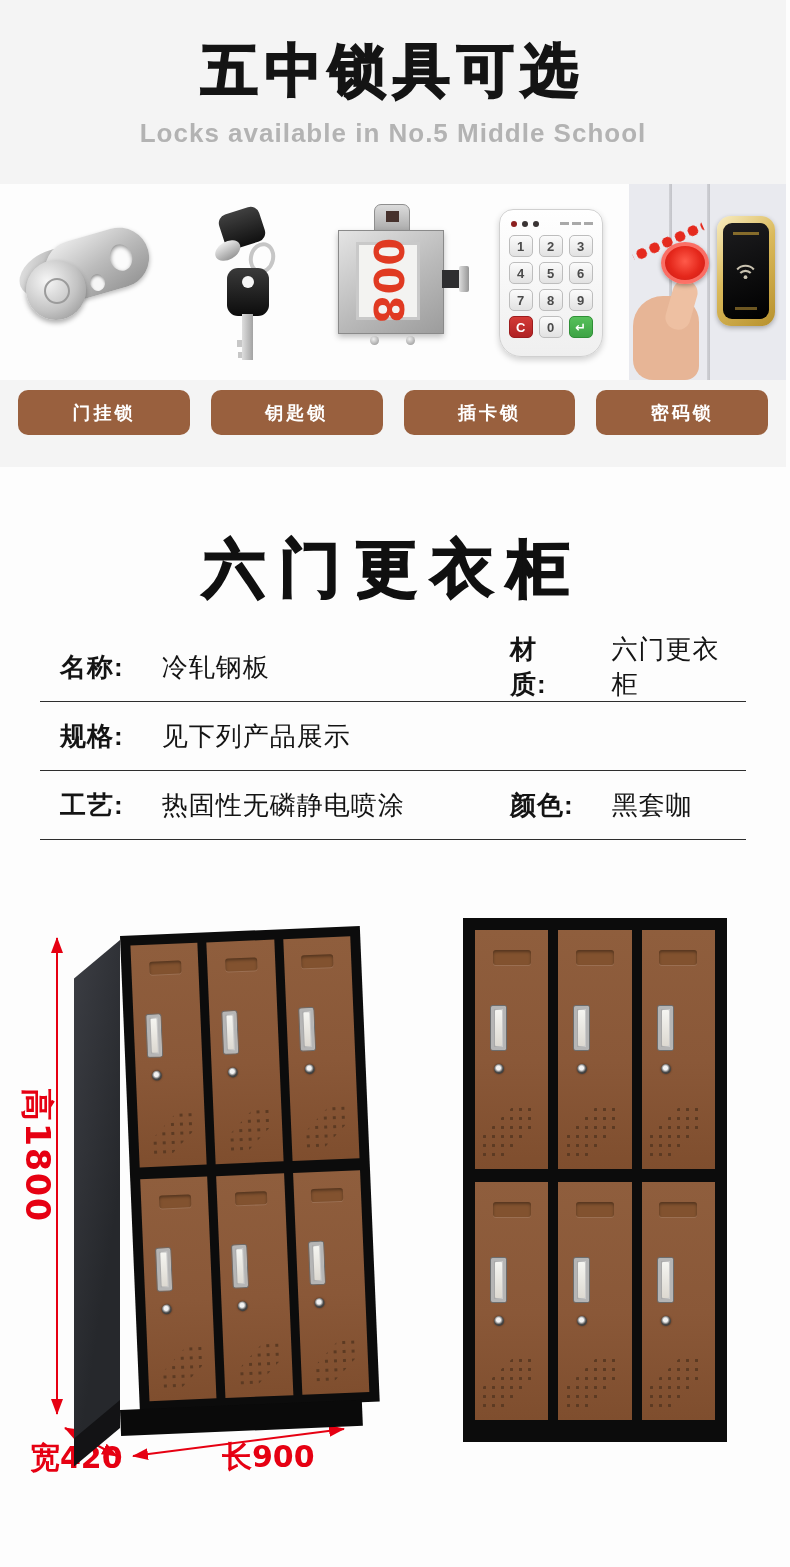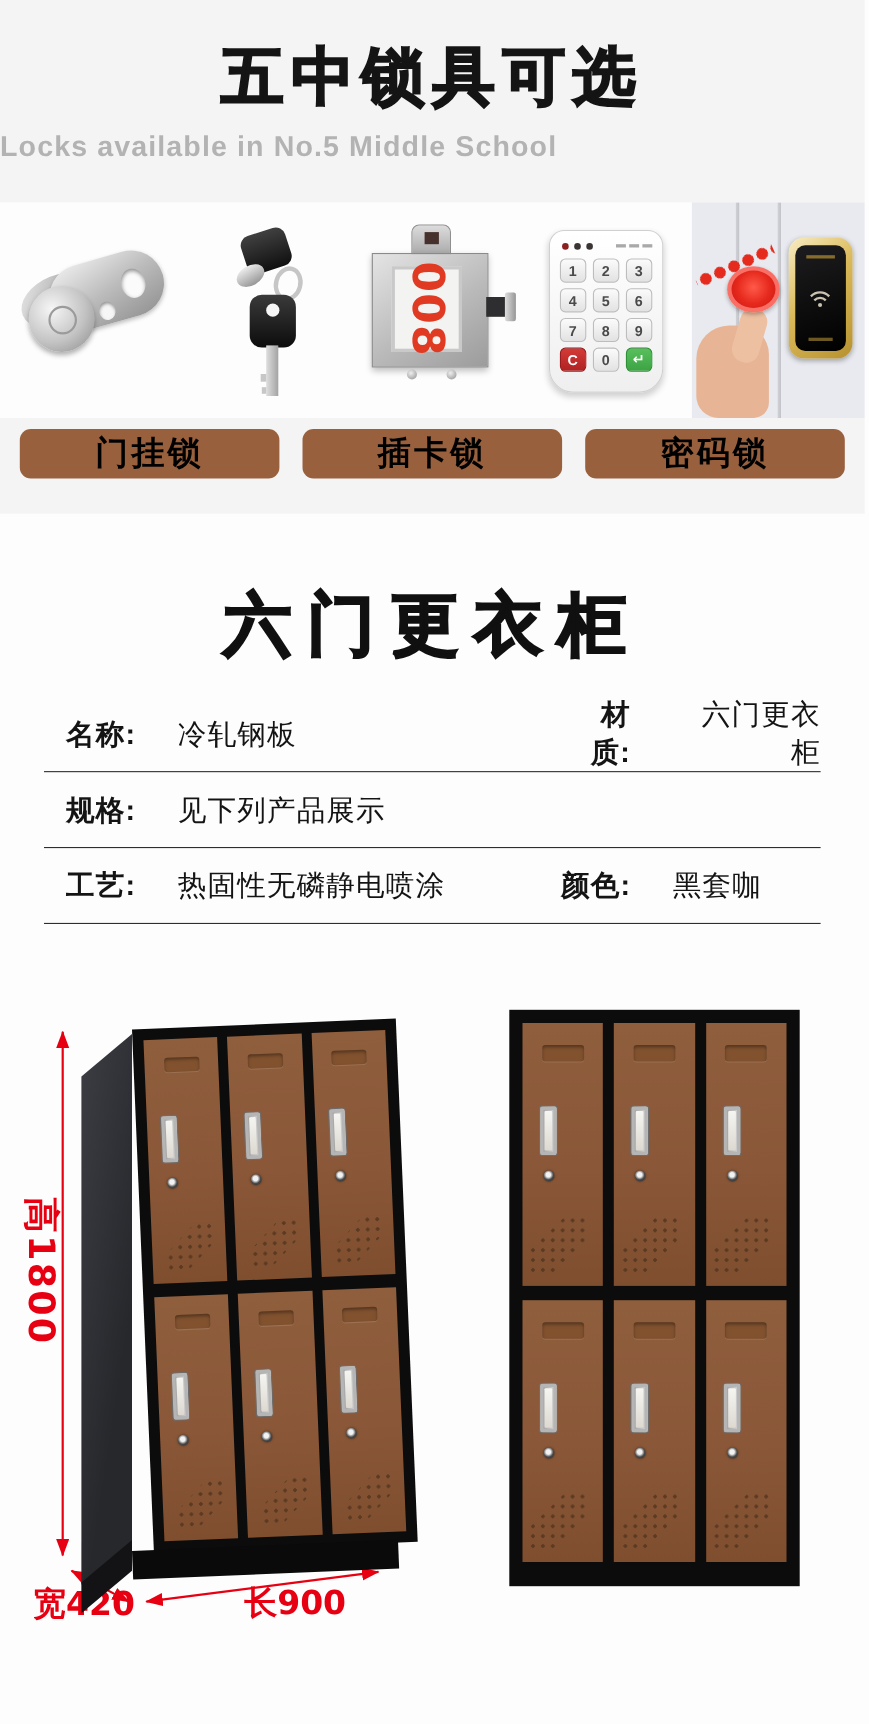--- a/index.html
+++ b/index.html
@@ -10,31 +10,31 @@
   }
   #page { position:relative; width:786px; height:1567px; }
 
   
   .top-section { background:#f4f4f4; height:467px; padding-top:34px; }
   .main-title {
     text-align:center; font-size:57px; line-height:72px; font-weight:bold;
     color:#141414; letter-spacing:7px; -webkit-text-stroke:2px #141414;
   }
   .sub-title {
-    text-align:left; font-size:26px; font-weight:bold; color:#b3b3b3;
+    text-align:center; font-size:26px; font-weight:bold; color:#b3b3b3;
     letter-spacing:1px; margin-top:12px; height:32px;
   }
   .locks-strip { margin-top:34px; background:#fdfdfd; height:196px; display:flex; }
   .lock-tile { flex:1; position:relative; overflow:hidden; }
   .lock-tile.induction-bg { background:#e9eaef; }
 
   .buttons-row { display:flex; gap:21px; padding:10px 18px 0; }
   .lock-label-btn {
-    flex:1; height:45px; background:#99603e; border-radius:10px; color:#000000;
-    font-size:30px; font-weight:bold; letter-spacing:3px;
+    flex:1; height:45px; background:#99603e; border-radius:10px; color:#ffffff;
+    font-size:18px; font-weight:bold; letter-spacing:3px;
     display:flex; align-items:center; justify-content:center;
   }
 
   
   .hasp-cyl2 { position:absolute; left:18px; top:66px; width:72px; height:46px; border-radius:50%;
     transform:rotate(-22deg); background:linear-gradient(130deg,#ececec,#a8a8a8 60%,#8a8a8a); }
   .hasp-plate { position:absolute; left:44px; top:50px; width:106px; height:60px; border-radius:30px;
     transform:rotate(-16deg); background:linear-gradient(160deg,#f1f1f1,#bcbcbc 50%,#909090);
     box-shadow:0 2px 4px rgba(0,0,0,.25); }
   .hasp-hole1 { position:absolute; left:110px; top:60px; width:22px; height:27px; border-radius:50%;
@@ -118,21 +118,21 @@
   .ind-finger { position:absolute; left:36px; top:-16px; width:25px; height:50px; border-radius:12px;
     transform:rotate(16deg); background:#eec0a2; }
 
   
   .info-title { margin-top:0; padding-top:64px; text-align:center; font-size:62px; line-height:76px;
     font-weight:bold; color:#101010; letter-spacing:14px; -webkit-text-stroke:2px #101010; }
   .info-table { margin:26px 40px 0; }
   .info-row { display:flex; align-items:center; height:69px; border-bottom:1px solid #2e2e2e; }
   .cell { display:flex; align-items:center; font-size:26px; color:#141414;gap:24px; }
   .cell-l { width:470px; padding-left:20px; }
-  .cell-r { flex:1;text-align:right; }
+  .cell-r { flex:1; }
   .cell .lbl { font-weight:bold; letter-spacing:1px; }
   .cell .val { margin-left:14px; letter-spacing:1px; }
 
   
   .lockers-layer { position:absolute; left:0; top:0; width:790px; height:1567px; pointer-events:none; }
   .dim-arrows { position:absolute; left:0; top:0; }
   .dim-label { position:absolute; color:#e60012; font-weight:bold; font-family:"DejaVu Sans",sans-serif; }
   .dim-height { left:14px; top:1088px; height:244px; font-size:33px; letter-spacing:2px;
     writing-mode:vertical-rl; text-orientation:sideways; display:flex; align-items:center; }
   .dim-width { left:30px; top:1438px; font-size:30px; }
@@ -260,20 +260,21 @@
               <circle cx="12" cy="17.5" r="1.8" fill="#c9c2b0"></circle>
             </svg>
           </div>
         </div>
         <div class="ind-fob"></div>
       </div>
     </div>
 
     <div class="buttons-row">
       <div class="lock-label-btn">门挂锁</div>
+      <div class="lock-label-btn">钥匙锁</div>
       <div class="lock-label-btn">插卡锁</div>
       <div class="lock-label-btn">密码锁</div>
     </div>
   </div>
 
   <div class="info-section">
     <div class="info-title">六门更衣柜</div>
     <div class="info-table">
       <div class="info-row">
         <div class="cell cell-l">

